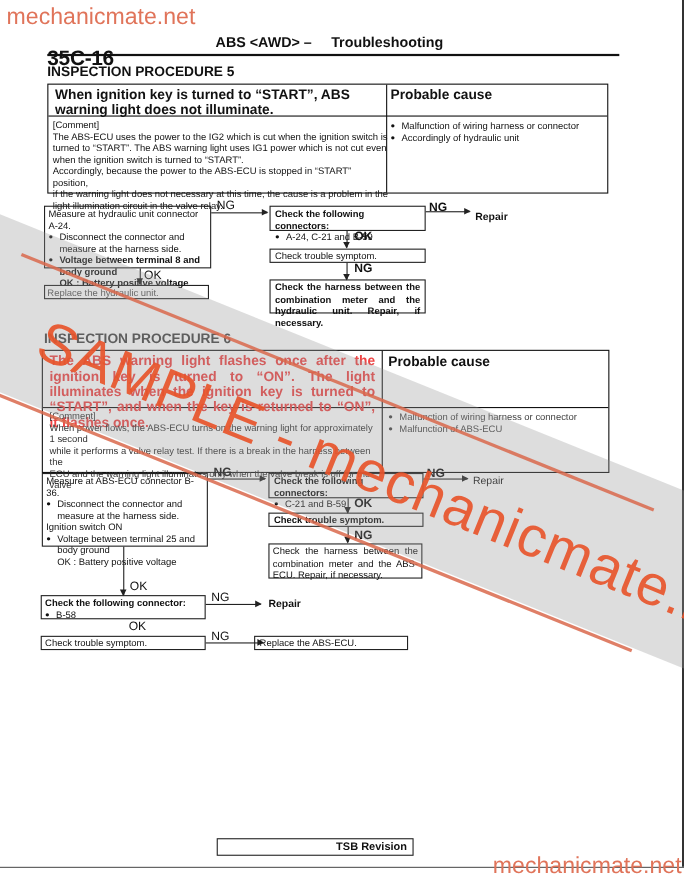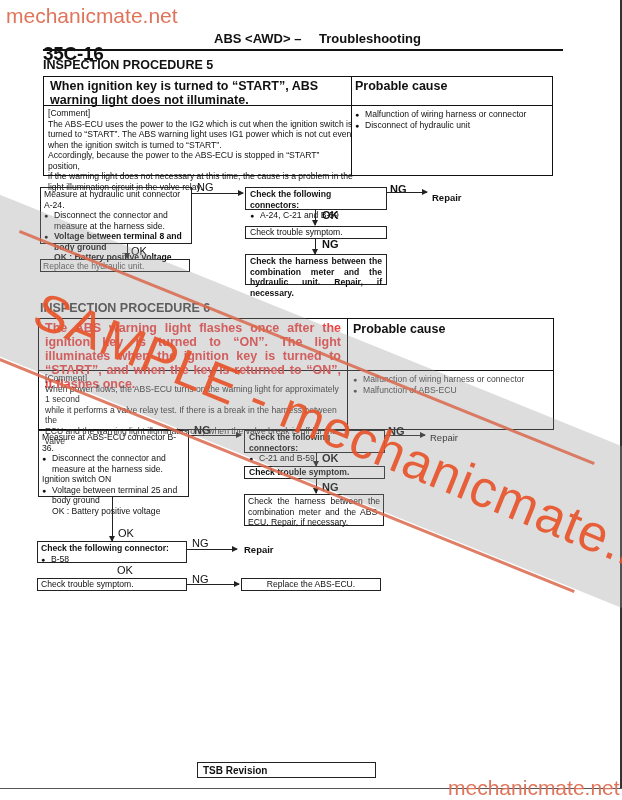--- a/index.html
+++ b/index.html
@@ -2,21 +2,21 @@
 <html><head>
 <meta charset="utf-8">
 <style>
   html, body { margin:0; padding:0; }
   body { width:622px; height:800px; position:relative; background:#fff; overflow:hidden;
          font-family:"Liberation Sans", sans-serif; color:#111; }
   .abs { position:absolute; }
   .wm-top { left:6px; top:4px; font-size:21px; color:#e0745a; }
   .wm-bot { left:448px; top:776px; font-size:21px; color:#e0745a; }
   .page-num { left:43px; top:26px; font-size:19px; font-weight:bold; letter-spacing:-0.3px;margin-top:17px; }
-  .page-title { left:214px; top:31px; font-size:13px; font-weight:bold; }
+  .page-title { left:196px; top:31px; font-size:13px; font-weight:bold; }
   .page-title span { margin-left:14px; }
   .rule { left:43px; top:49px; width:520px; height:2px; background:#111; }
   .edge { left:620px; top:0; width:2px; height:788px; background:#333; }
   .bottom-rule { left:0; top:788px; width:622px; height:1px; background:#555; }
   .proc-title { font-size:12.5px; font-weight:bold; }
   .tbl { border:1.5px solid #111; box-sizing:border-box; }
   .tbl .vline { position:absolute; top:0; width:1px; background:#111; }
   .tbl .hline { position:absolute; left:0; right:0; height:1px; background:#111; }
   .head-text { font-size:12.5px; font-weight:bold; line-height:14px; }
   .small { font-size:8.6px; line-height:10.5px; }
@@ -29,21 +29,21 @@
   .arrow-v { width:1px; background:#222; }
   .arrow-v::after { content:""; position:absolute; left:-3px; bottom:-1px; border-top:6px solid #222;
                     border-left:3.5px solid transparent; border-right:3.5px solid transparent; }
   .repair { font-size:9.5px; font-weight:bold; }
   .gray-band { left:-60px; top:330px; width:760px; height:150px; background:rgba(150,150,150,0.32);
                transform:rotate(22deg); transform-origin:center; }
   .band-line { height:3px; background:#d9684c; opacity:0.85; }
   .sample-wm { left:40px; top:395px; font-size:52px; color:#e8552c; transform:rotate(22deg);
                transform-origin:left top; white-space:nowrap; letter-spacing:1px; opacity:0.92; }
   .tsb { left:197px; top:762px; width:179px; height:16px; border:1px solid #222; box-sizing:border-box;
-         font-size:10px; font-weight:bold; padding:2px 5px; }
+         font-size:10px; font-weight:bold; padding:2px 5px;text-align:right; }
   ul.bul { margin:0; padding:0; list-style:none; }
   ul.bul li { position:relative; padding-left:10px; }
   ul.bul li::before { content:"●"; position:absolute; left:0; font-size:7px; top:1px; }
 </style>
 </head>
 <body>
 
 <div class="abs edge"></div>
 <div class="abs bottom-rule"></div>
 
@@ -67,21 +67,21 @@
     <div>[Comment]</div>
     <div>The ABS-ECU uses the power to the IG2 which is cut when the ignition switch is</div>
     <div>turned to “START”. The ABS warning light uses IG1 power which is not cut even</div>
     <div>when the ignition switch is turned to “START”.</div>
     <div>Accordingly, because the power to the ABS-ECU is stopped in “START” position,</div>
     <div>if the warning light does not necessary at this time, the cause is a problem in the</div>
     <div>light illumination circuit in the valve relay.</div>
   </div>
   <ul class="abs bul small" style="left:311px; top:32px; width:190px;">
     <li>Malfunction of wiring harness or connector</li>
-    <li>Disconnect of hydraulic unit</li>
+    <li>Accordingly of hydraulic unit</li>
   </ul>
 </div>
 
 <div class="abs box small" style="left:40px; top:187px; width:152px; height:57px; padding:1px 3px;">
   <div>Measure at hydraulic unit connector A-24.</div>
   <ul class="bul">
     <li>Disconnect the connector and measure at the harness side.</li>
     <li style="font-weight:bold">Voltage between terminal 8 and body ground</li>
   </ul>
   <div style="padding-left:10px; font-weight:bold;">OK : Battery positive voltage</div>
@@ -170,21 +170,21 @@
   </ul>
 </div>
 <div class="abs lbl" style="left:192px; top:537px;">NG</div>
 <div class="abs arrow-h" style="left:187px; top:549px; width:50px;"></div>
 <div class="abs repair" style="left:244px; top:544px;">Repair</div>
 
 <div class="abs lbl" style="left:117px; top:564px;">OK</div>
 <div class="abs box small" style="left:37px; top:578px; width:150px; height:13px; padding:0 3px;">Check trouble symptom.</div>
 <div class="abs lbl" style="left:192px; top:573px;">NG</div>
 <div class="abs arrow-h" style="left:187px; top:584px; width:52px;"></div>
-<div class="abs box small" style="left:241px; top:578px; width:140px; height:13px; padding:0 4px;text-align:center;">Replace the ABS-ECU.</div>
+<div class="abs box small" style="left:231px; top:578px; width:140px; height:13px; padding:0 4px;">Replace the ABS-ECU.</div>
 
 <div class="abs gray-band"></div>
 <div class="abs band-line" style="left:20px; top:230px; width:620px; transform:rotate(22deg); transform-origin:left top;"></div>
 <div class="abs band-line" style="left:0px; top:358px; width:620px; transform:rotate(22deg); transform-origin:left top;"></div>
 <div class="abs sample-wm" style="left:48px; top:280px;">SAMPLE - mechanicmate.net</div>
 
 <div class="abs tsb">TSB Revision</div>
 <div class="abs wm-bot">mechanicmate.net</div>
 
 </body></html>

